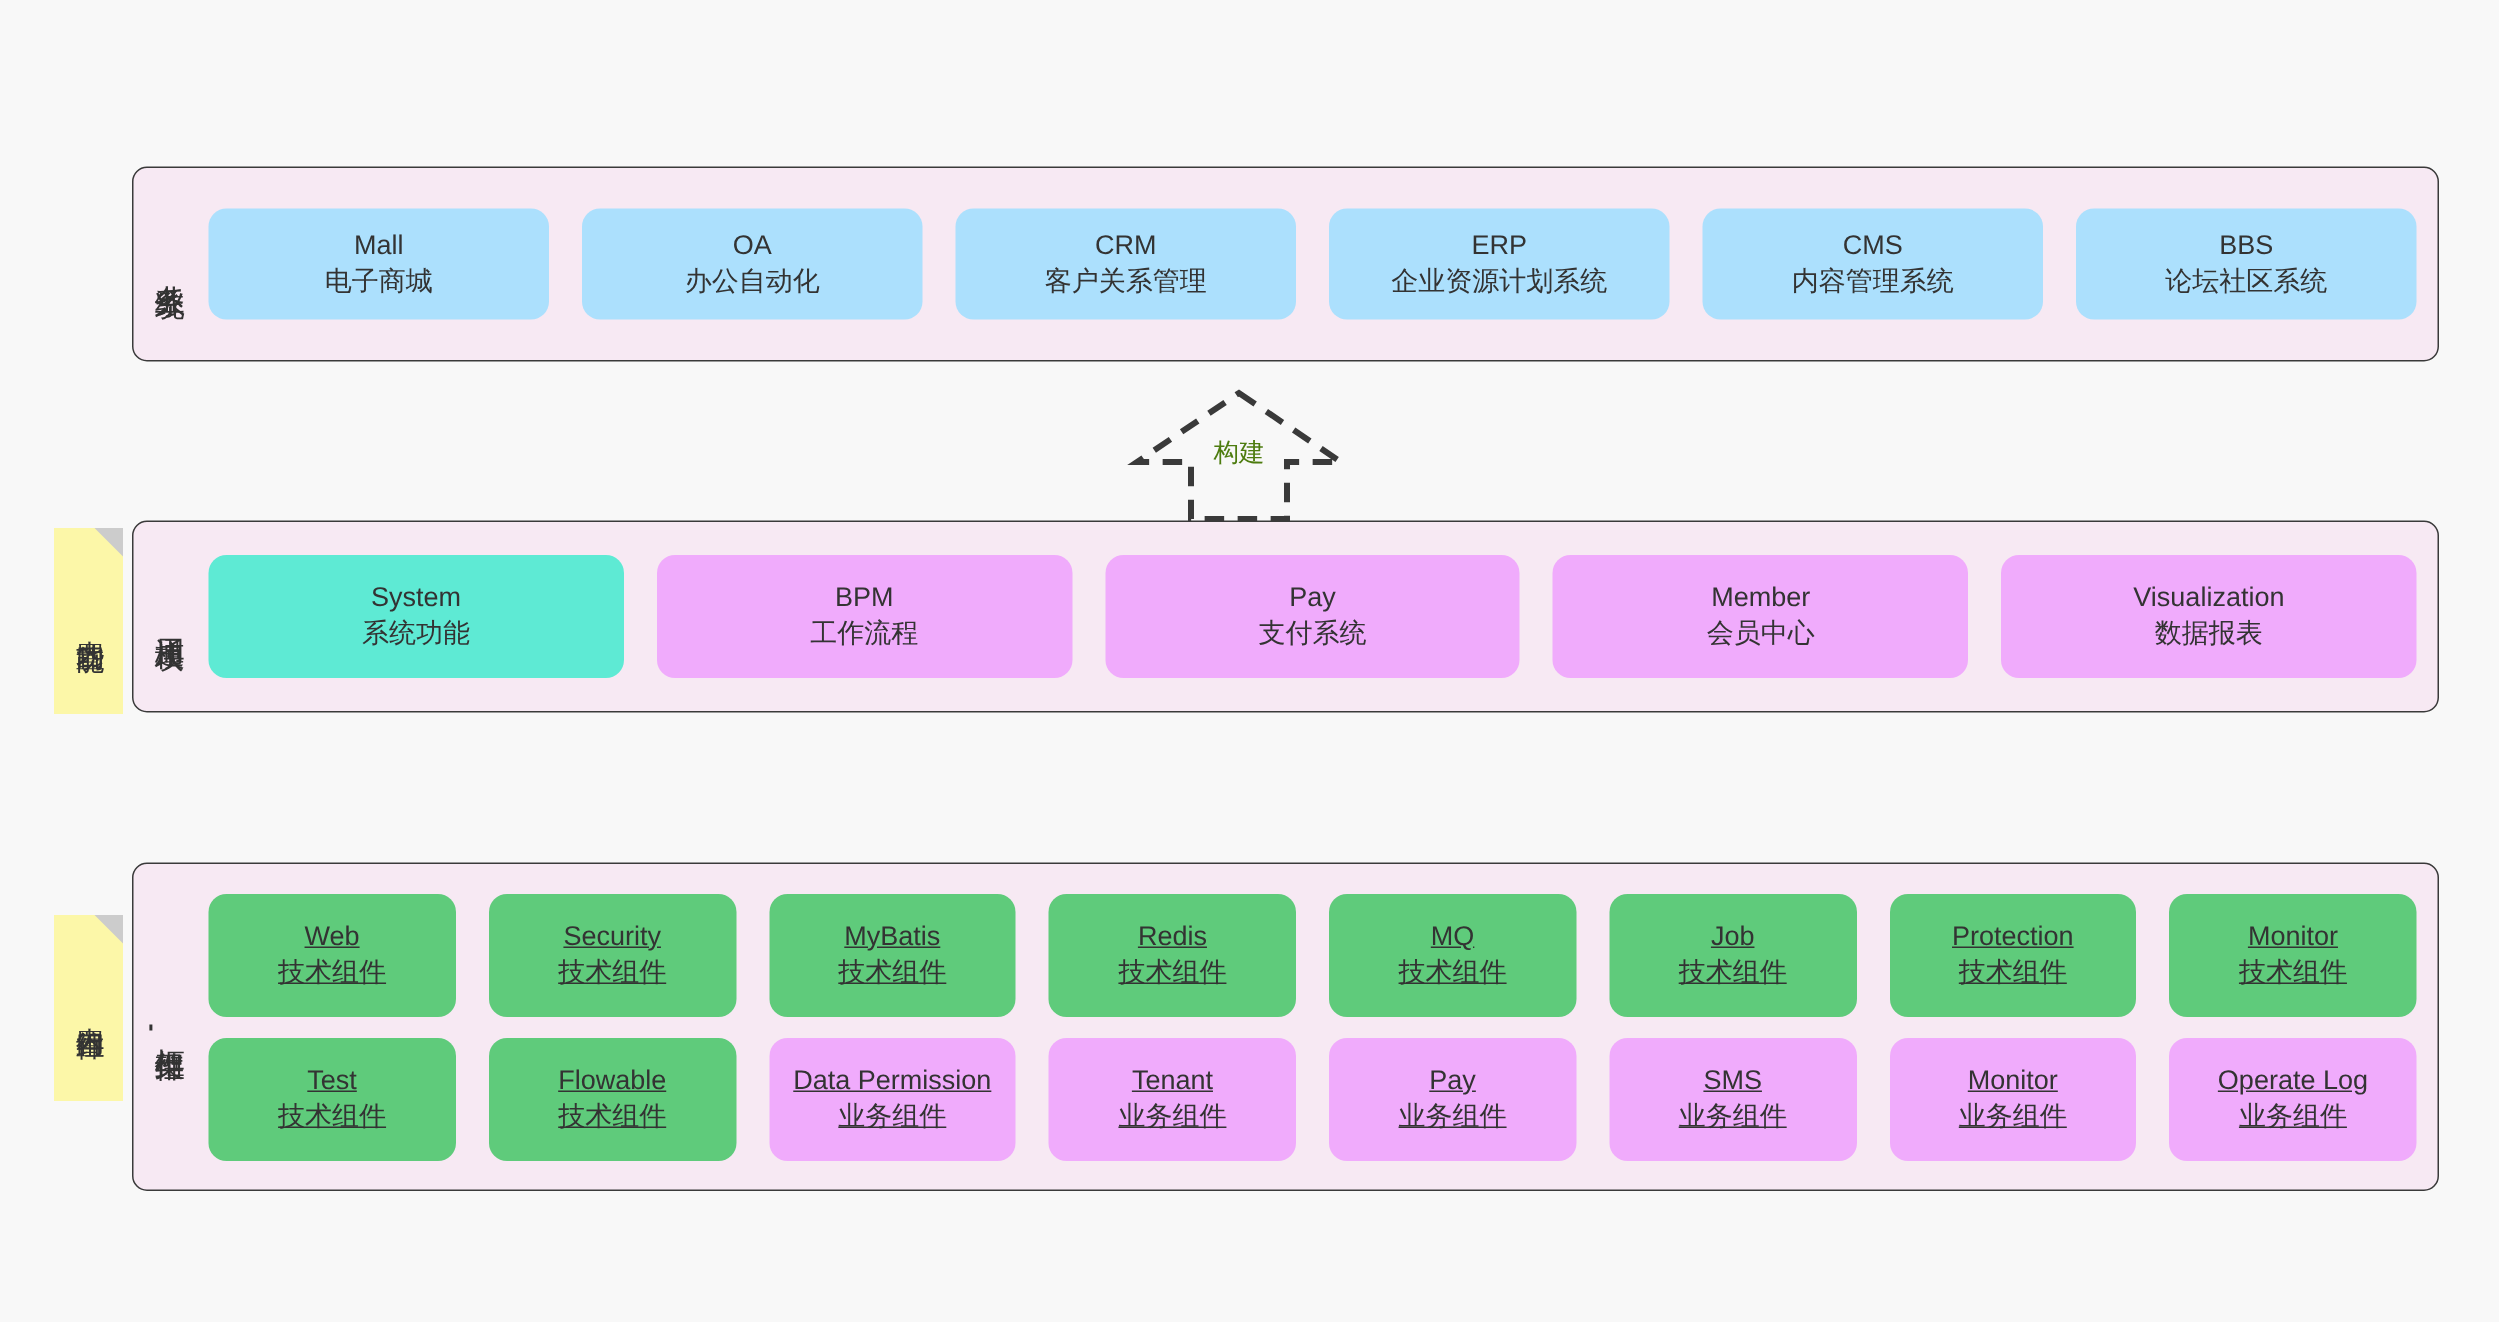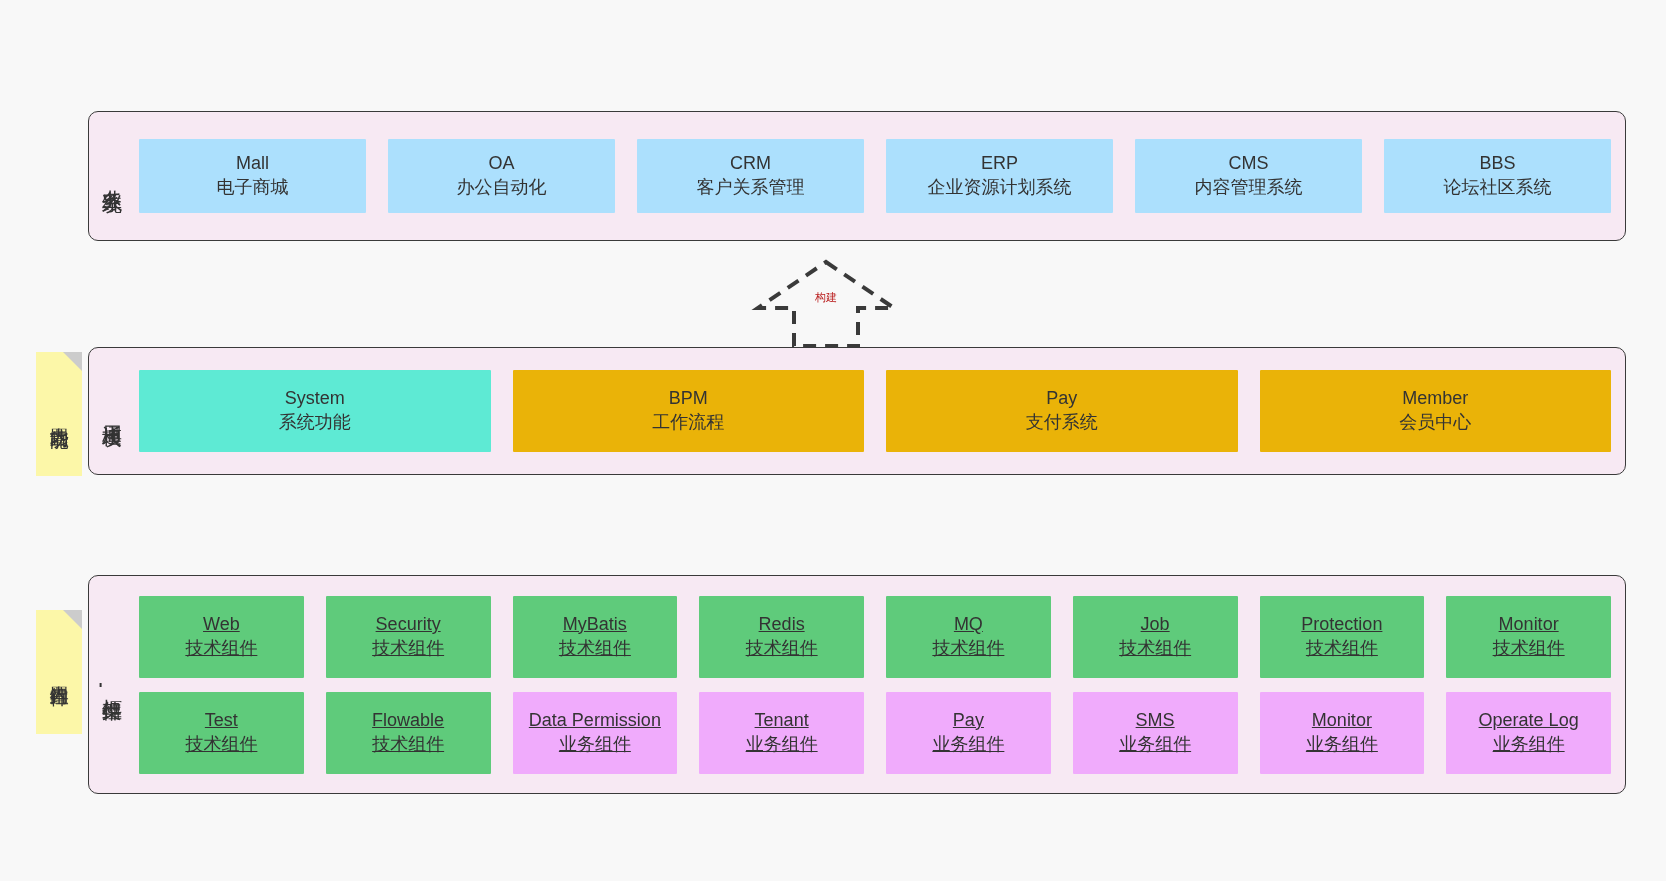--- a/index.html
+++ b/index.html
@@ -52,40 +52,40 @@
     justify-content: center;
     gap: 14px;
     padding: 0 14px 0 4px;
   }
   .row {
     display: flex;
     gap: 22px;
   }
   .card {
     flex: 1 1 0;
-    border-radius: 1px;
+    border-radius: 12px;
     display: flex;
     flex-direction: column;
     align-items: center;
     justify-content: center;
     text-align: center;
     font-size: 18px;
     line-height: 1.32;
     color: #333;
     box-sizing: border-box;
     padding: 4px 6px;
     user-select: none;
   }
   .card .t1 { white-space: normal; }
   .card .t2 { white-space: nowrap; }
 
   
   .c-blue        { background: #ace0fd; }
   .c-red         { background: #5eead4; }
-  .c-pink        { background: #eab308; }
+  .c-pink        { background: #f0abfc; }
   .c-green       { background: #5fcb7b; }
   .c-lightgreen  { background: #f0abfc; }
 
   
   #layer-business  { left: 88px;  top: 111px; width: 1538px; height: 130px; }
   #layer-business  .row { height: 74px; }
 
   #layer-modules   { left: 88px;  top: 347px; width: 1538px; height: 128px; }
   #layer-modules   .row { height: 82px; }
 
@@ -127,22 +127,22 @@
     width: 160px;
     height: 92px;
     z-index: 2;
   }
   .arrow svg { display: block; overflow: visible; }
   .arrow .arrow-label {
     position: absolute;
     left: 50%;
     transform: translateX(-50%);
     top: 32px;
-    font-size: 11px;
-    color: #b91c1c;
+    font-size: 17px;
+    color: #4d7c0f;
     background: #f8f8f8;
     padding: 0 2px;
     white-space: nowrap;
     user-select: none;
   }
   #arrow-build     { left: 746px; top: 258px; }
   #arrow-implement { left: 760px; top: 490px; }
 </style>
 </head>
 <body>
@@ -218,20 +218,24 @@
         <div class="card c-pink">
           <span class="t1">Pay</span>
           <span class="t2">支付系统</span>
         </div>
 
         <div class="card c-pink">
           <span class="t1">Member</span>
           <span class="t2">会员中心</span>
         </div>
 
+        <div class="card c-pink">
+          <span class="t1">Visualization</span>
+          <span class="t2">数据报表</span>
+        </div>
 
       </div>
     </div>
   </div>
 
 
   <div class="note" id="note-framework">
     <span>内置组件</span>
   </div>
 

